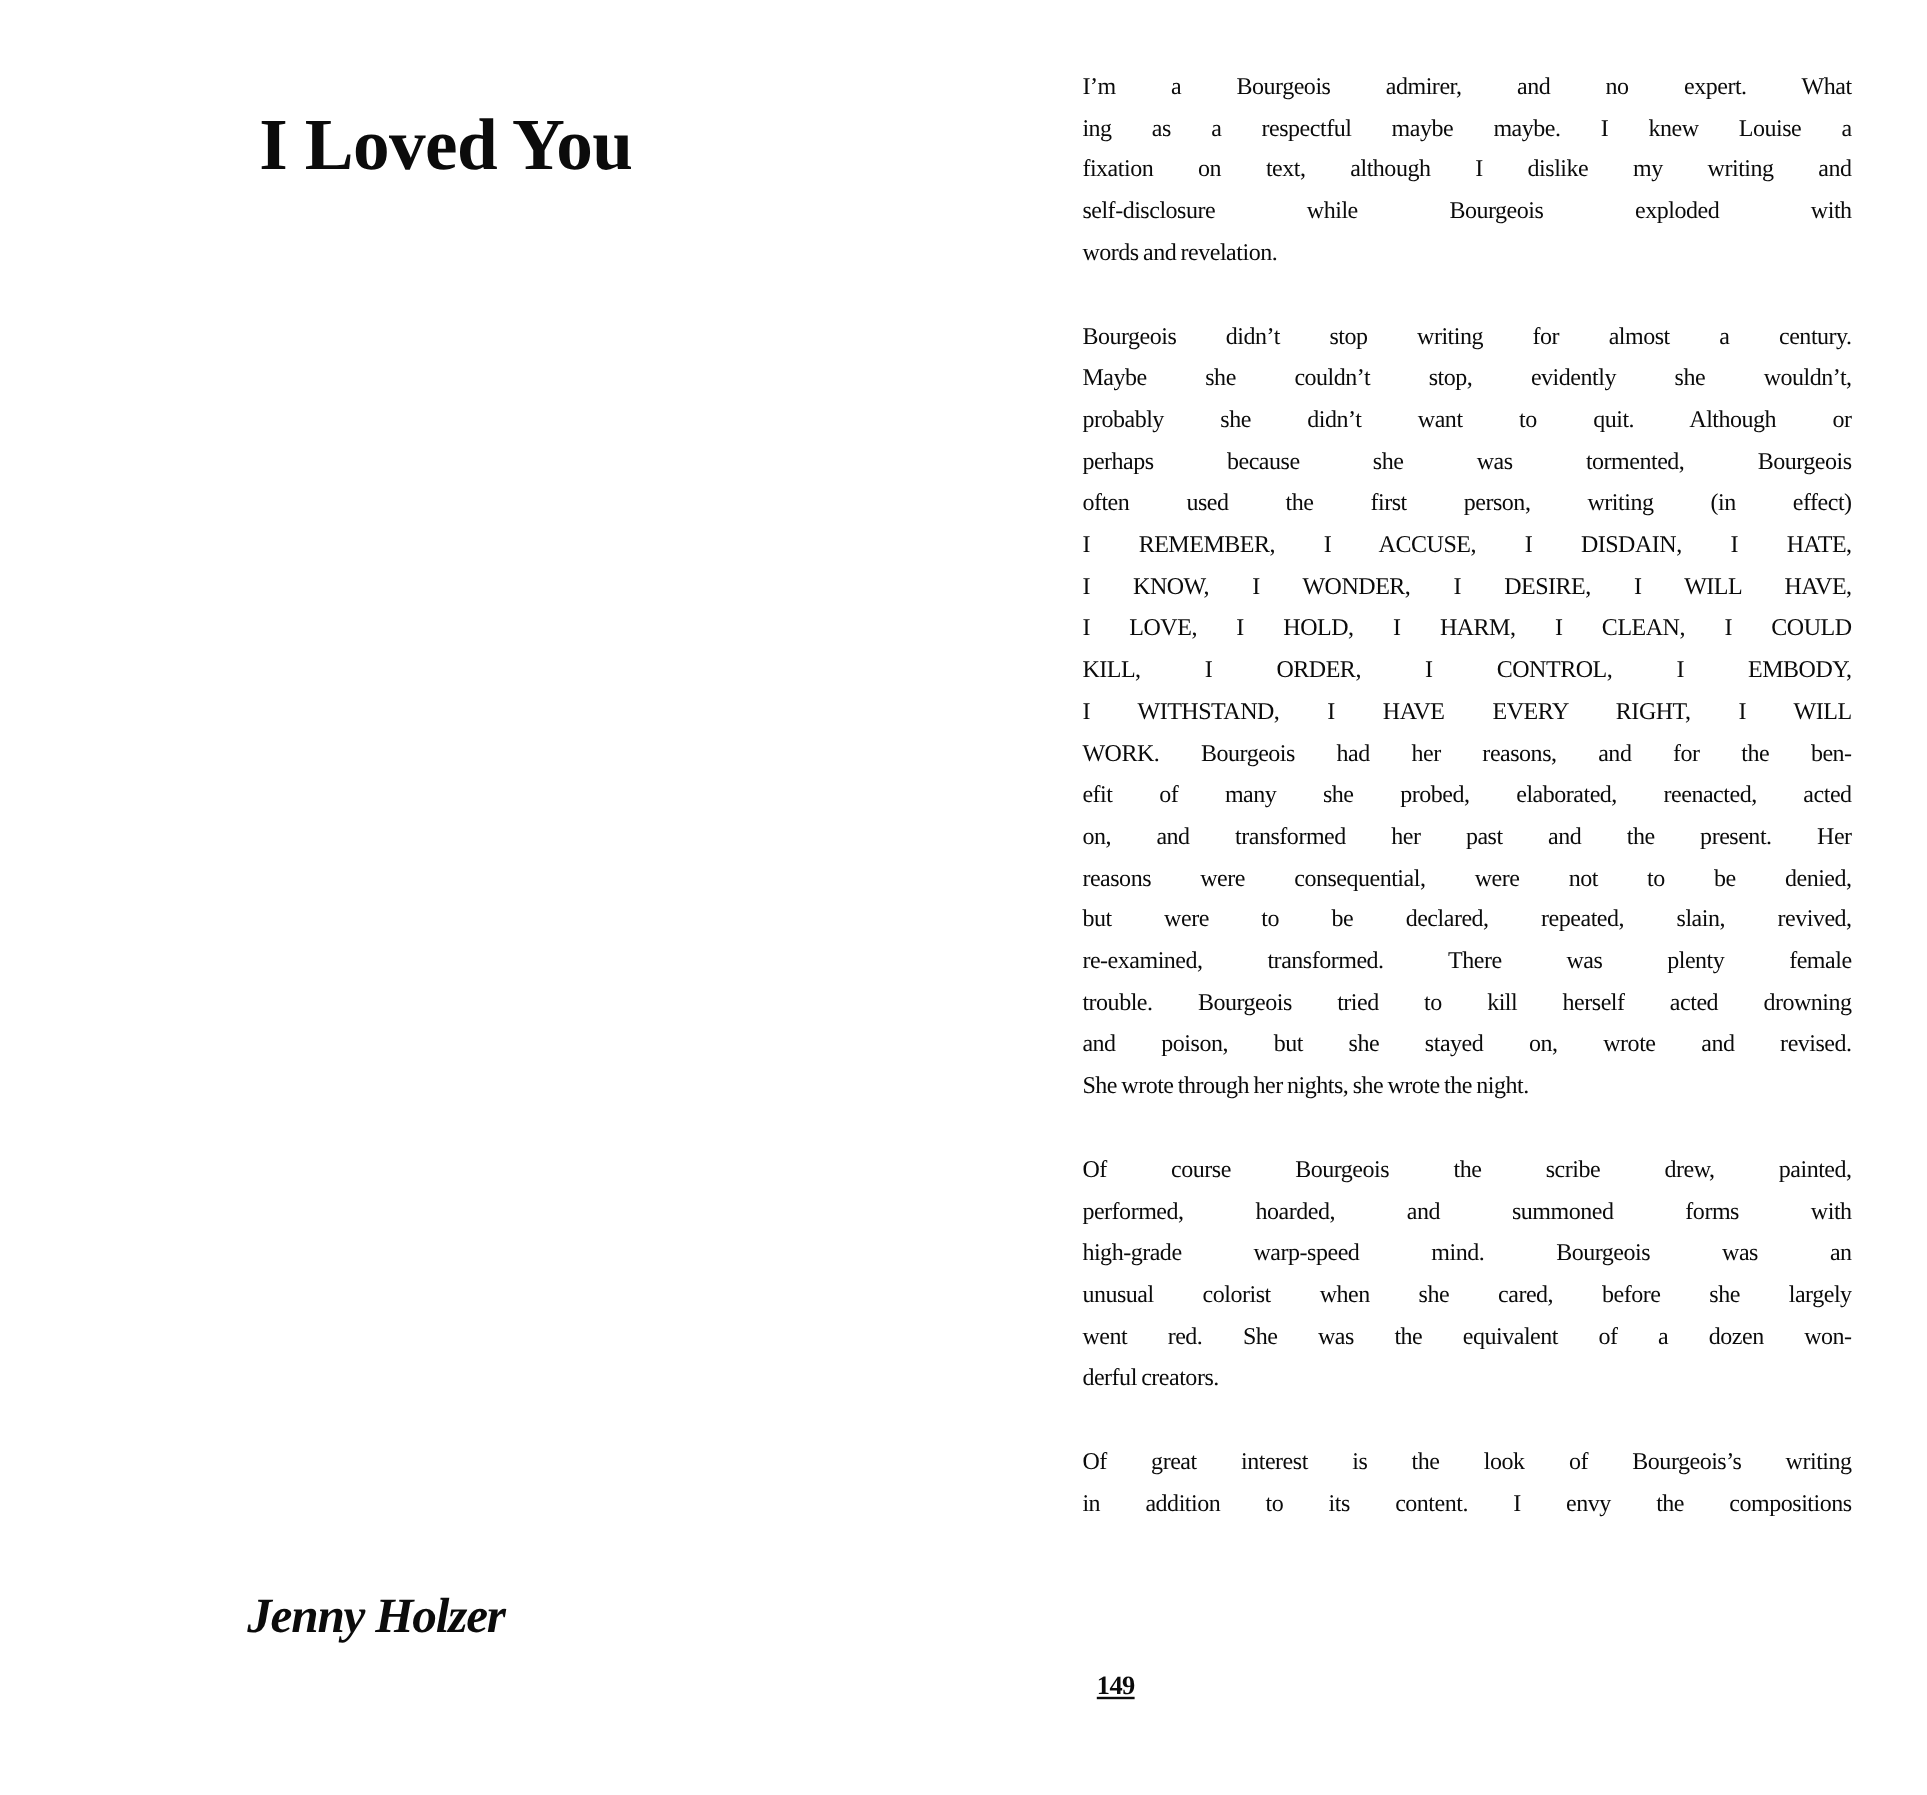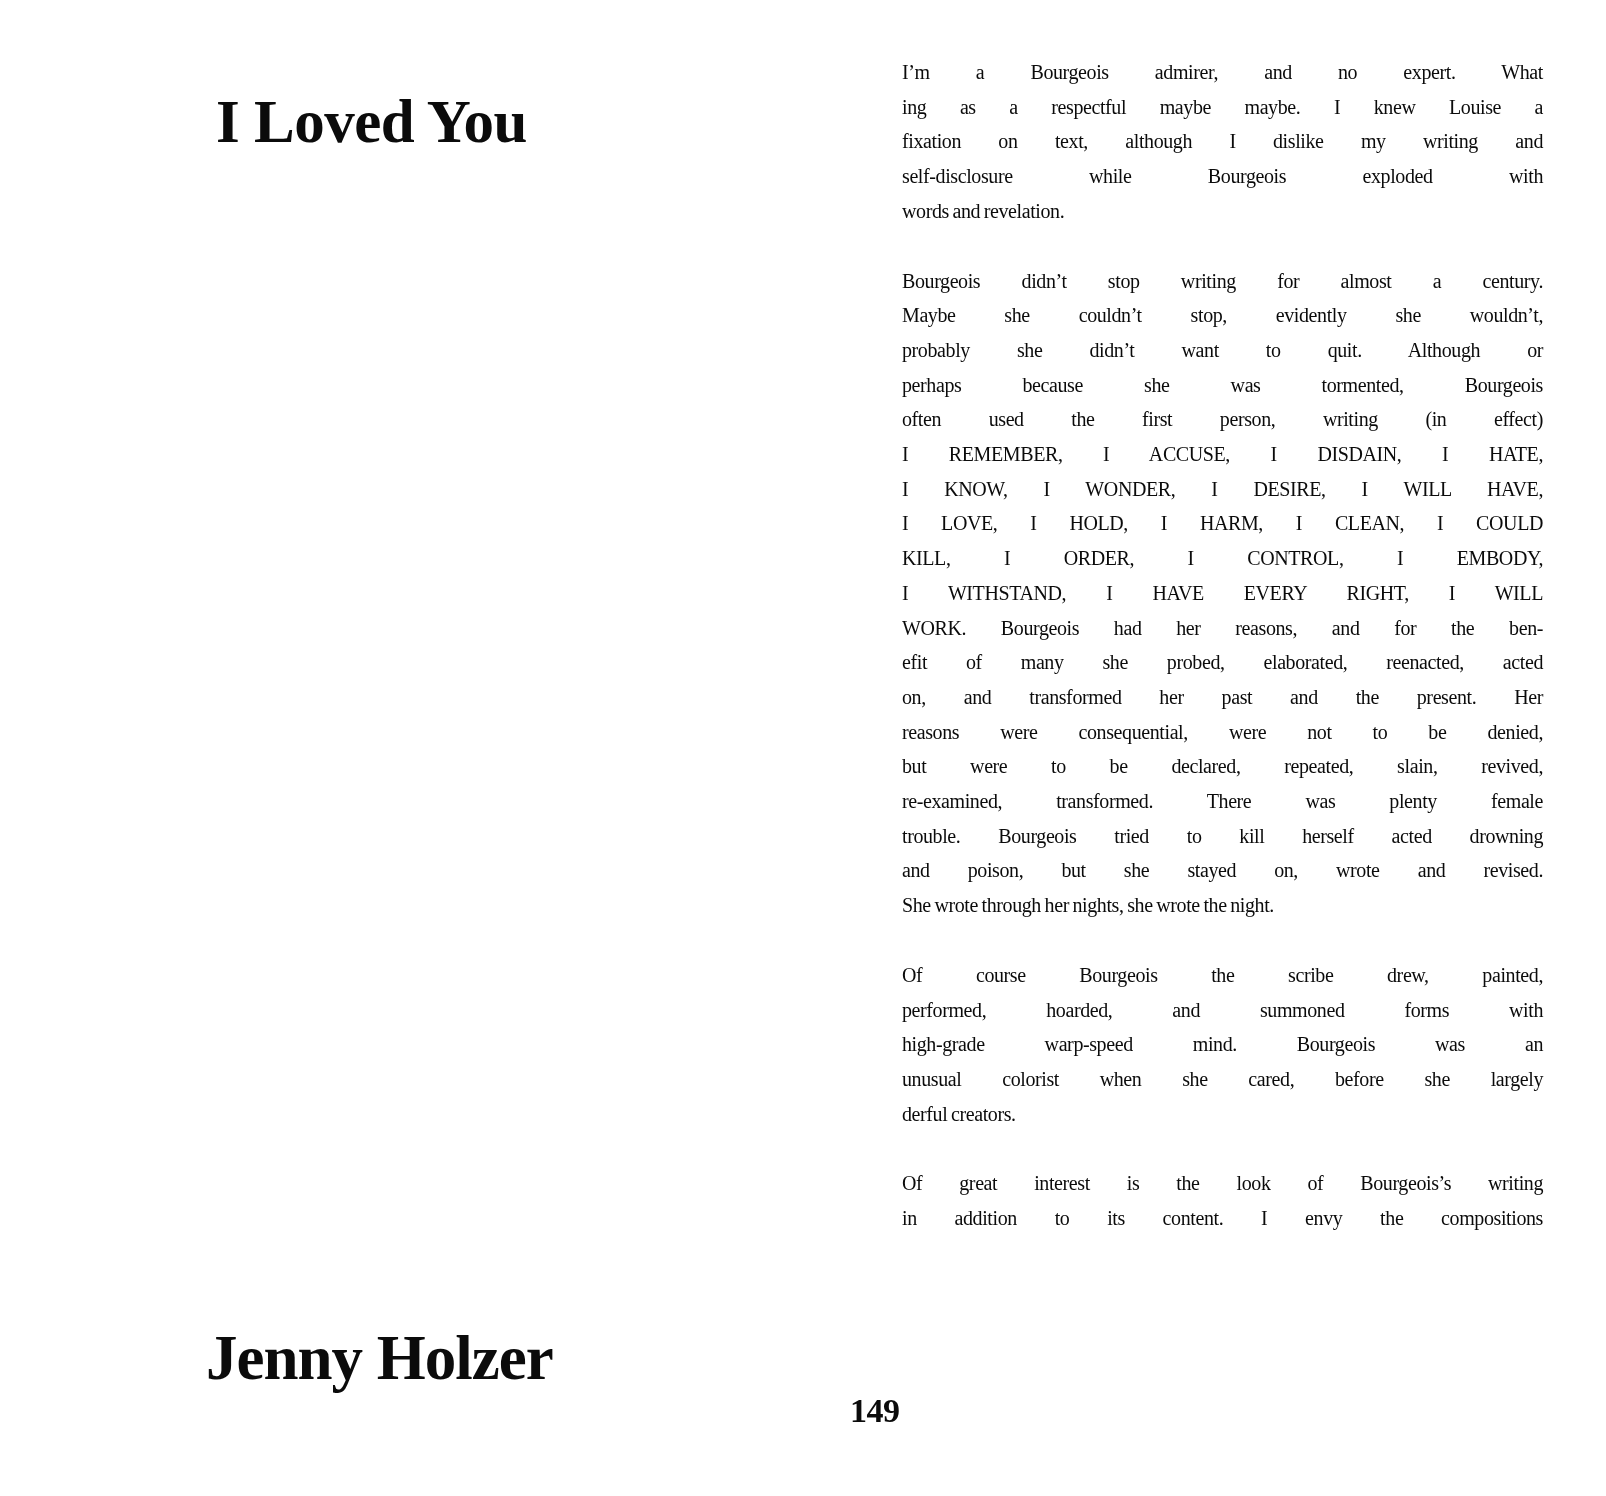--- a/index.html
+++ b/index.html
@@ -22,21 +22,22 @@
     top: 46px;
     font-size: 61px;
     font-weight: 600;
     letter-spacing: -0.5px;
     white-space: nowrap;
   }
   .author-name {
     position: absolute;
     left: 206px;
     top: 1322px;
-    font-size: 63px;
+    font-size: 41px;
+    font-style: italic;
     font-weight: 600;
     letter-spacing: -1px;
     white-space: nowrap;
   }
   .article-column {
     position: absolute;
     left: 902px;
     top: 55px;
     width: 641px;
     font-size: 20px;
@@ -52,25 +53,26 @@
     text-align-last: justify;
     -moz-text-align-last: justify;
     white-space: nowrap;
   }
   .line.last {
     text-align-last: left;
     -moz-text-align-last: left;
   }
   .page-number {
     position: absolute;
-    left: 850px;
+    left: 914px;
     top: 1392px;
-    font-size: 34px;
+    font-size: 22px;
     font-weight: bold;
     letter-spacing: -0.5px;
+    text-decoration: underline;
   }
 </style>
 </head>
 <body>
 
 <div id="page">
 
   <h1 class="page-title">I Loved You</h1>
 
   <div class="author-name">Jenny Holzer</div>
@@ -102,20 +104,21 @@
         <div class="line">re-examined, transformed. There was plenty female</div>
         <div class="line">trouble. Bourgeois tried to kill herself acted drowning</div>
         <div class="line">and poison, but she stayed on, wrote and revised.</div>
         <div class="line last">She wrote through her nights, she wrote the night.</div>
       </div>
       <div class="para">
         <div class="line">Of course Bourgeois the scribe drew, painted,</div>
         <div class="line">performed, hoarded, and summoned forms with</div>
         <div class="line">high-grade warp-speed mind. Bourgeois was an</div>
         <div class="line">unusual colorist when she cared, before she largely</div>
+        <div class="line">went red. She was the equivalent of a dozen won-</div>
         <div class="line last">derful creators.</div>
       </div>
       <div class="para">
         <div class="line">Of great interest is the look of Bourgeois’s writing</div>
         <div class="line">in addition to its content. I envy the compositions</div>
       </div>
     </div>
 
   <div class="page-number">149</div>
 

